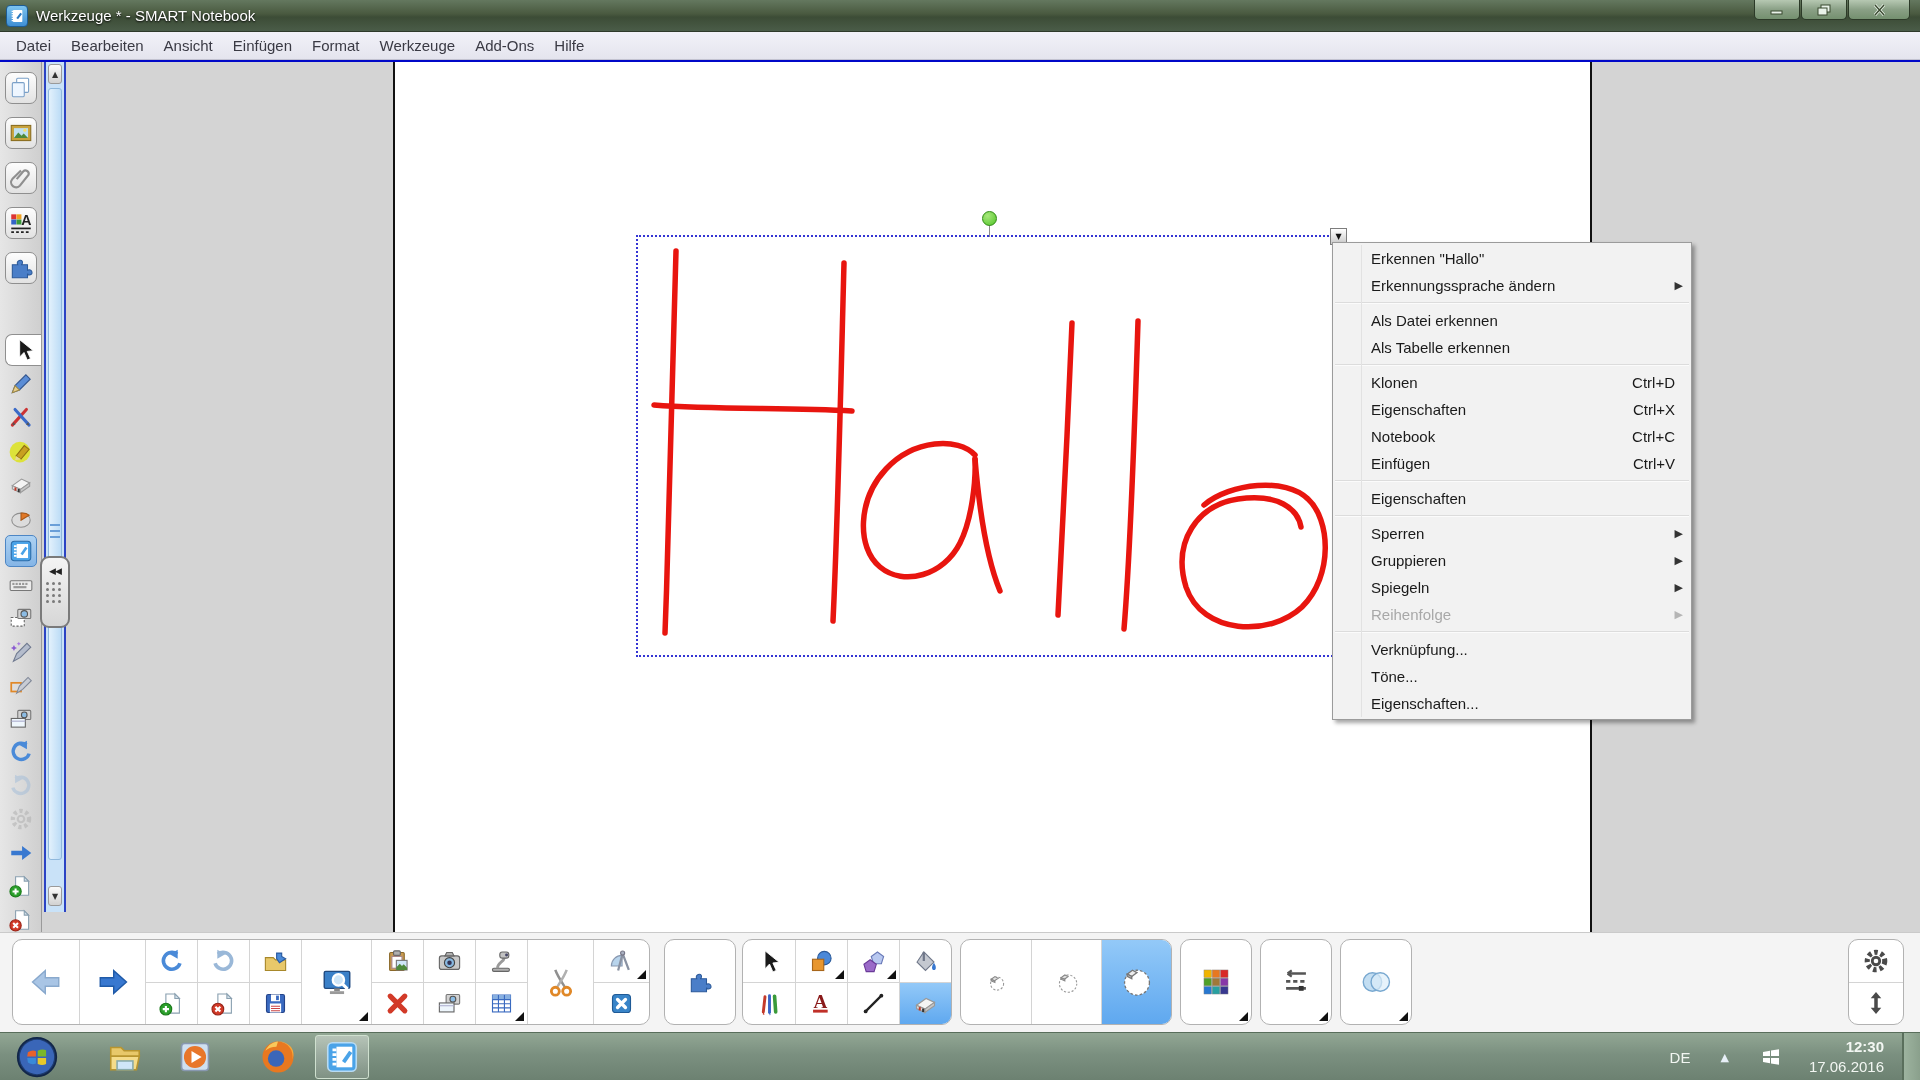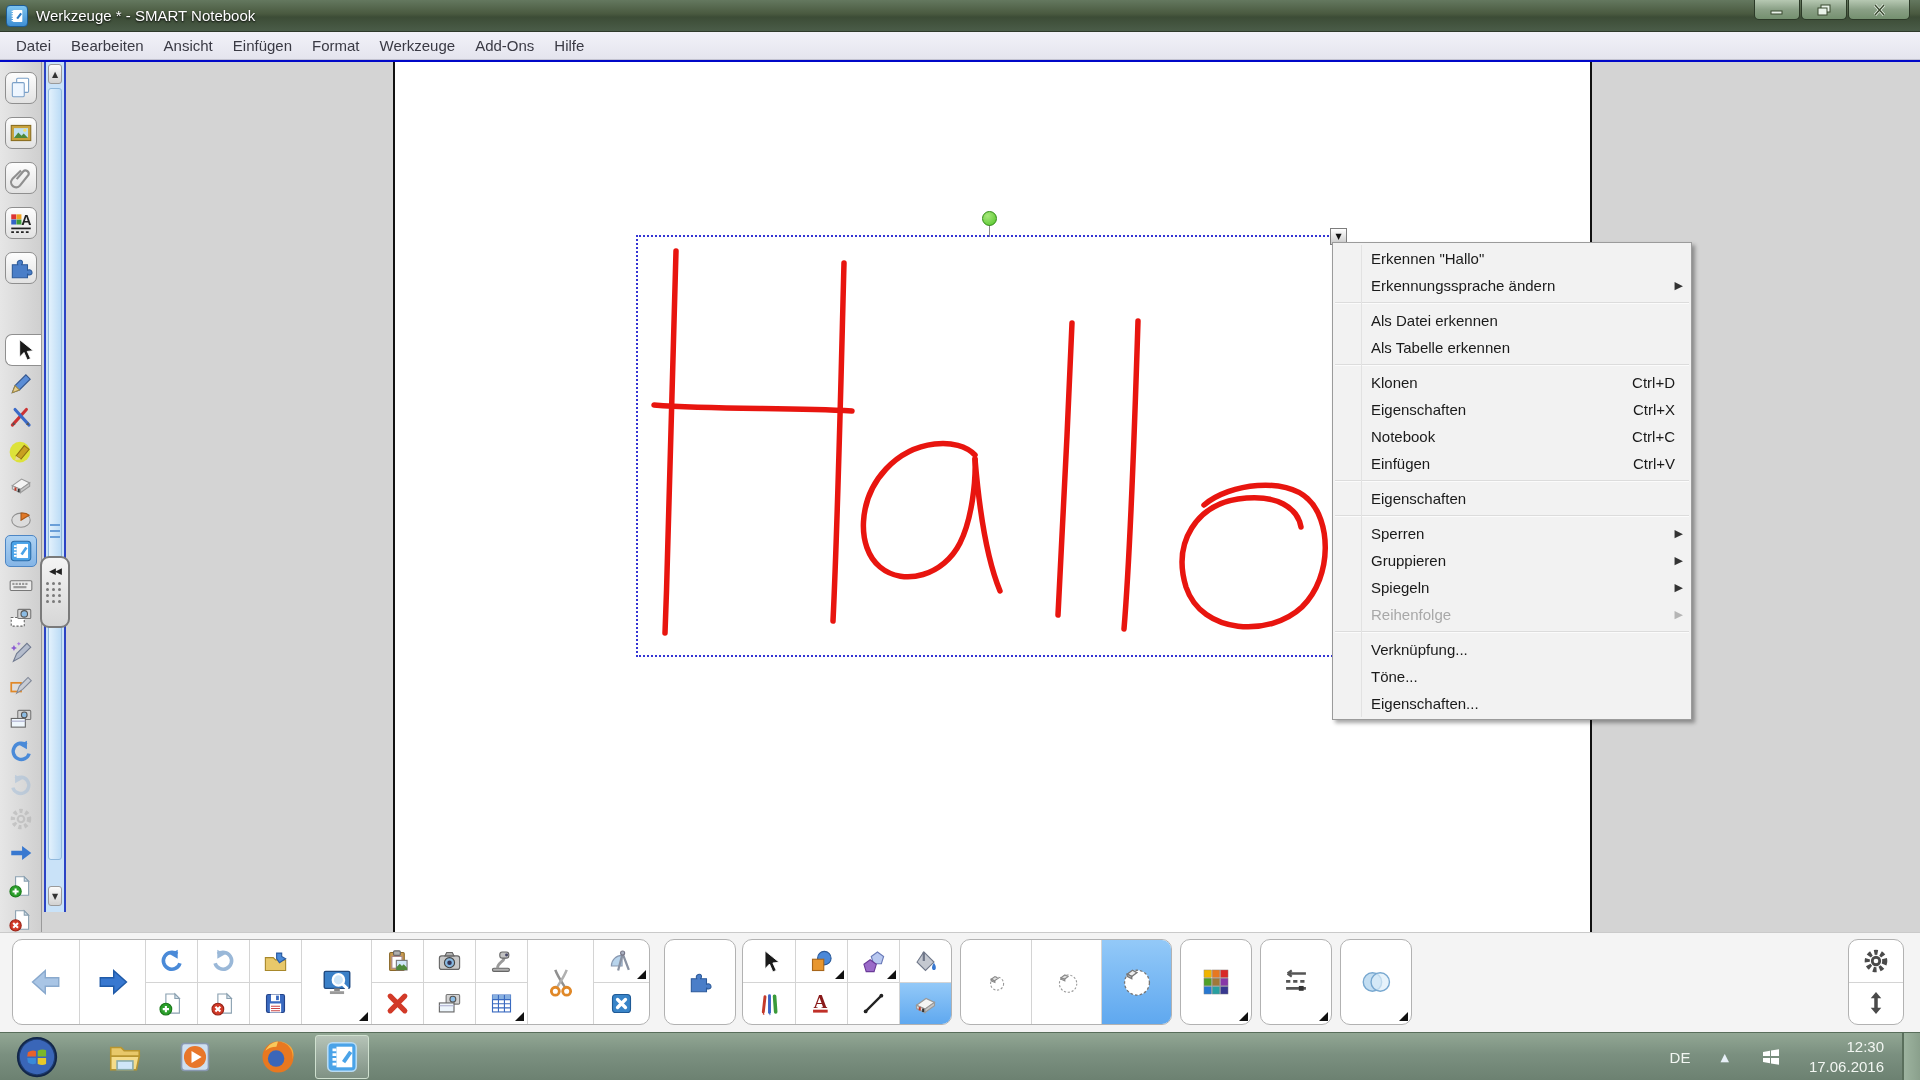--- a/index.html
+++ b/index.html
@@ -115,21 +115,21 @@
   
   #taskbar { position:absolute; left:0; top:1032px; width:1920px; height:48px;
     background:linear-gradient(#92a794,#7b9080 45%,#6c8171); border-top:1px solid #596e5b; }
   .tb-app { position:absolute; top:2px; width:54px; height:44px; display:flex; align-items:center; justify-content:center; }
   .tb-app.active { background:linear-gradient(rgba(255,255,255,.35),rgba(255,255,255,.12));
     border:1px solid #cfe0cf; border-radius:3px; }
   #tray { position:absolute; right:0; top:0; height:48px; display:flex; align-items:center; color:#f2f6f2; }
   #tray-lang { font-size:15px; margin-right:30px; }
   #tray-up { font-size:11px; color:#e8f0f8; margin-right:30px; }
   #tray-clock { text-align:right; margin-right:14px; line-height:1.35; }
-  #tray-time { font-size:15px; }
+  #tray-time { font-size:15px;font-weight:bold; }
   #tray-date { font-size:15px; }
   #show-desktop { width:18px; height:48px; margin-left:4px;
     background:linear-gradient(to right,#9db39f,#8aa08c); border-left:2px solid #5a6f5c; }
 </style>
 </head>
 <body>
 
 <div id="screen">
 
   <div id="titlebar">

